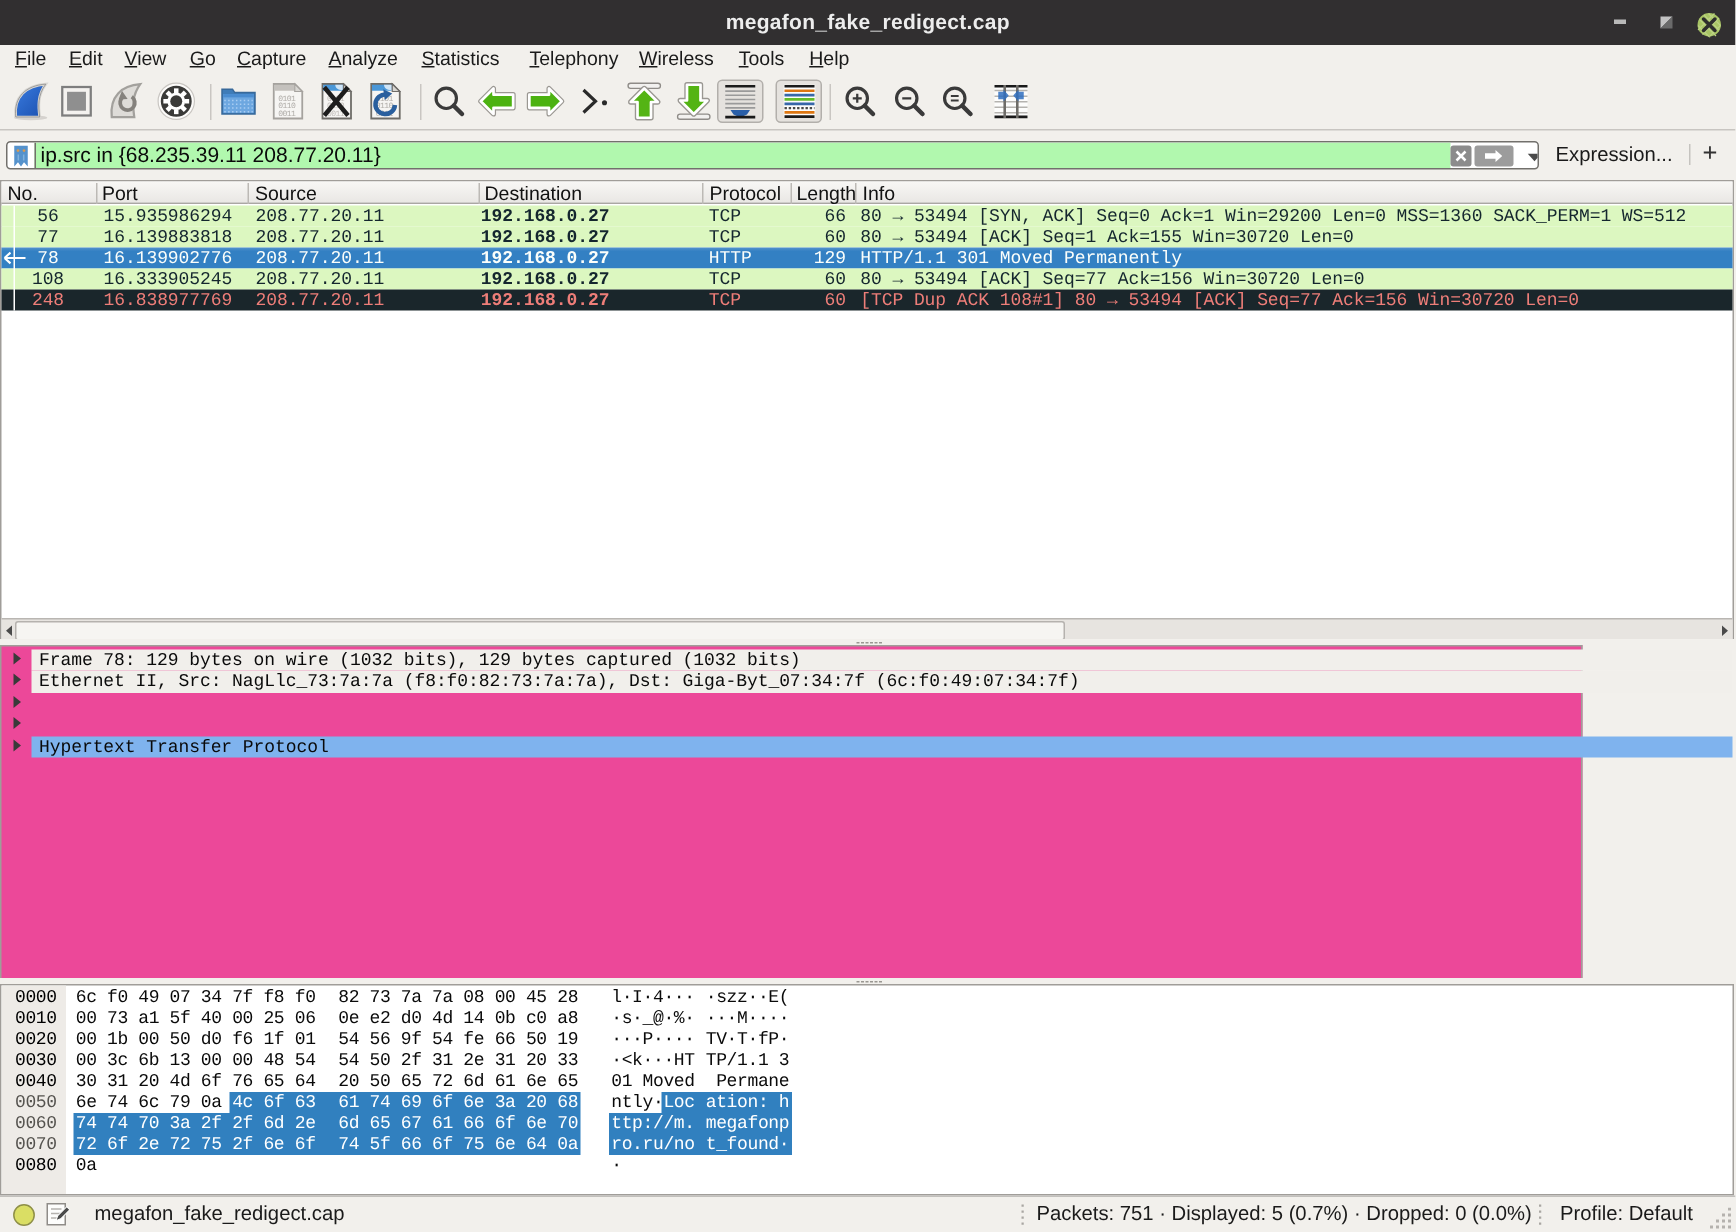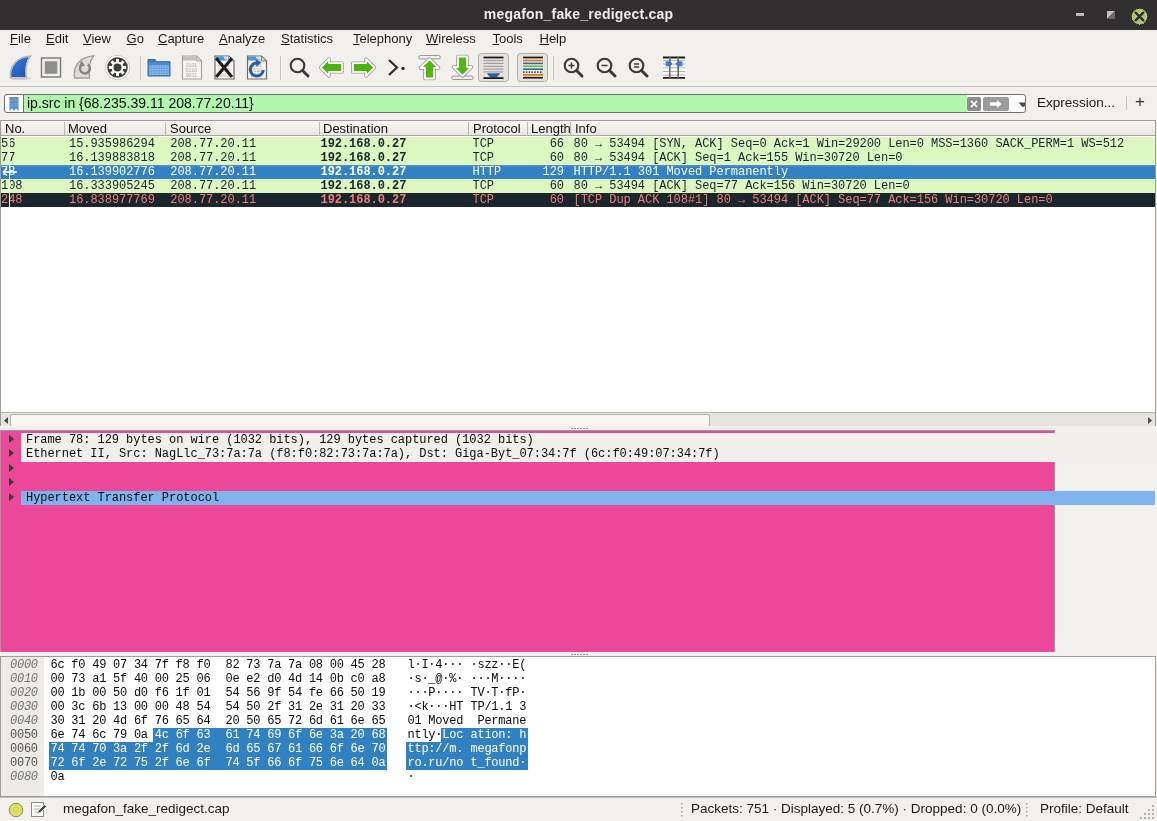--- a/index.html
+++ b/index.html
@@ -26,21 +26,21 @@
 #expr { left:1037px; top:7px; font-size:13.5px; color:#1a1a1a; }
 #exprsep { left:1126px; top:8px; width:1px; height:14px; background:#c5c3bf; }
 #fplus { left:1135px; top:4px; font-size:17px; color:#333; }
 
 #plist { left:0; top:120px; width:1156px; height:307px; background:#ffffff; border:1px solid #a09d99; }
 #phead { left:0; top:0; width:1154px; height:15px; background:linear-gradient(#f8f7f5,#e9e7e4); border-bottom:1px solid #aaa7a3; font-size:13px; color:#111; }
 #phead span { position:absolute; top:0px; }
 .hsep { position:absolute; top:1px; width:1px; height:14px; background:#bcb9b5; }
 .prow { position:absolute; left:0; width:1154px; height:14px; font-family:"Liberation Mono",monospace; font-size:12px; letter-spacing:-0.05px; line-height:14px; white-space:pre; }
 .prow span { position:absolute; top:0; }
-.c-no { left:0; width:62px; text-align:left; }
+.c-no { left:0; width:62px; text-align:center; }
 .c-time { left:68px; }
 .c-src { left:169.3px; }
 .c-dst { left:319.5px;font-weight:bold; }
 .c-proto { left:471.5px; }
 .c-len { left:500px; width:63px; text-align:right; }
 .c-info { left:572.5px; }
 .rgreen { background:#dcf7c0; color:#14262e; }
 .rsel { background:linear-gradient(180deg,#5493cd 0px,#3380c3 2.5px,#3380c3 100%); color:#fbfefb; }
 .rblack { background:#1a262b; color:#ee7e79; }
 
@@ -54,21 +54,21 @@
 .drow.sel { background:#7fb3ee; }
 .drow.norm { background:#f1efeb; }
 .dtext { position:absolute; left:5px; color:#0a0a0a; }
 .tri { position:absolute; left:8px; width:0; height:0; border-left:5px solid #3a3a3a; border-top:4.5px solid transparent; border-bottom:4.5px solid transparent; }
 
 #hpane { left:0; top:656px; width:1156px; height:141px; background:#ffffff; border:1px solid #a09d99; }
 #hoffbg { position:absolute; left:0; top:0; width:43px; height:139px; background:#eeebe7; }
 .hrow { position:absolute; height:14px; line-height:14px; color:#0a0a0a; }
 .hrow span { letter-spacing:-0.25px; }
 .w { color:#ffffff; }
-.hoff { color:#737373;font-style:italic; }
+.hoff { color:#000000; }
 .hoffd { color:#55534f; }
 
 #statusbar { left:0; top:797px; width:1157px; height:24px; border-top:1px solid #c2c0bc; font-size:13.5px; color:#1a1a1a; }
 </style>
 </head>
 <body>
 <div class="abs" id="titlebar">
   <div class="abs" id="title">megafon_fake_redigect.cap</div>
   <div class="abs" style="left:1076px;top:13px;width:8px;height:2.5px;background:#b9b9b9"></div>
   <svg class="abs" style="left:1106px;top:10px" width="10" height="10">
@@ -310,21 +310,21 @@
         <path d="M 1.5,1.5 L 10.5,1.5 L 6,6.5 Z" fill="#4a4a4a"></path>
       </svg>
   </div>
   <div class="abs" id="expr">Expression...</div>
   <div class="abs" id="exprsep"></div>
   <div class="abs" id="fplus">+</div>
 </div>
 <div class="abs" id="plist">
   <div class="abs" id="phead">
     <span style="left:4px">No.</span>
-    <span style="left:67px">Moved</span>
+    <span style="left:67px">Port</span>
     <span style="left:169px">Source</span>
     <span style="left:322px">Destination</span>
     <span style="left:472px">Protocol</span>
     <span style="left:530px;width:39px;overflow:hidden">Length</span>
     <span style="left:574px">Info</span>
     <div class="hsep" style="left:62.5px"></div>
     <div class="hsep" style="left:164px"></div>
     <div class="hsep" style="left:318px"></div>
     <div class="hsep" style="left:466.5px"></div>
     <div class="hsep" style="left:526px"></div>

